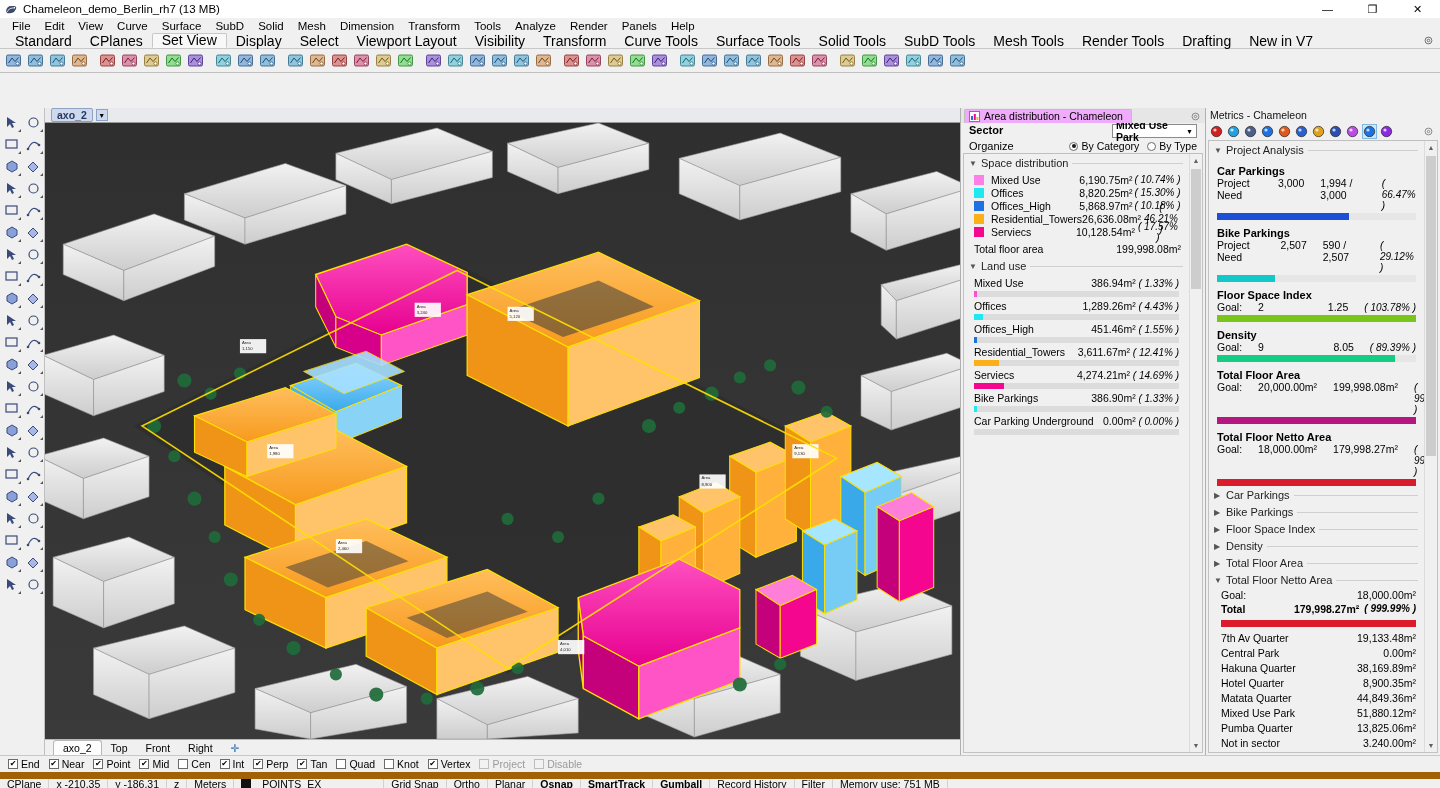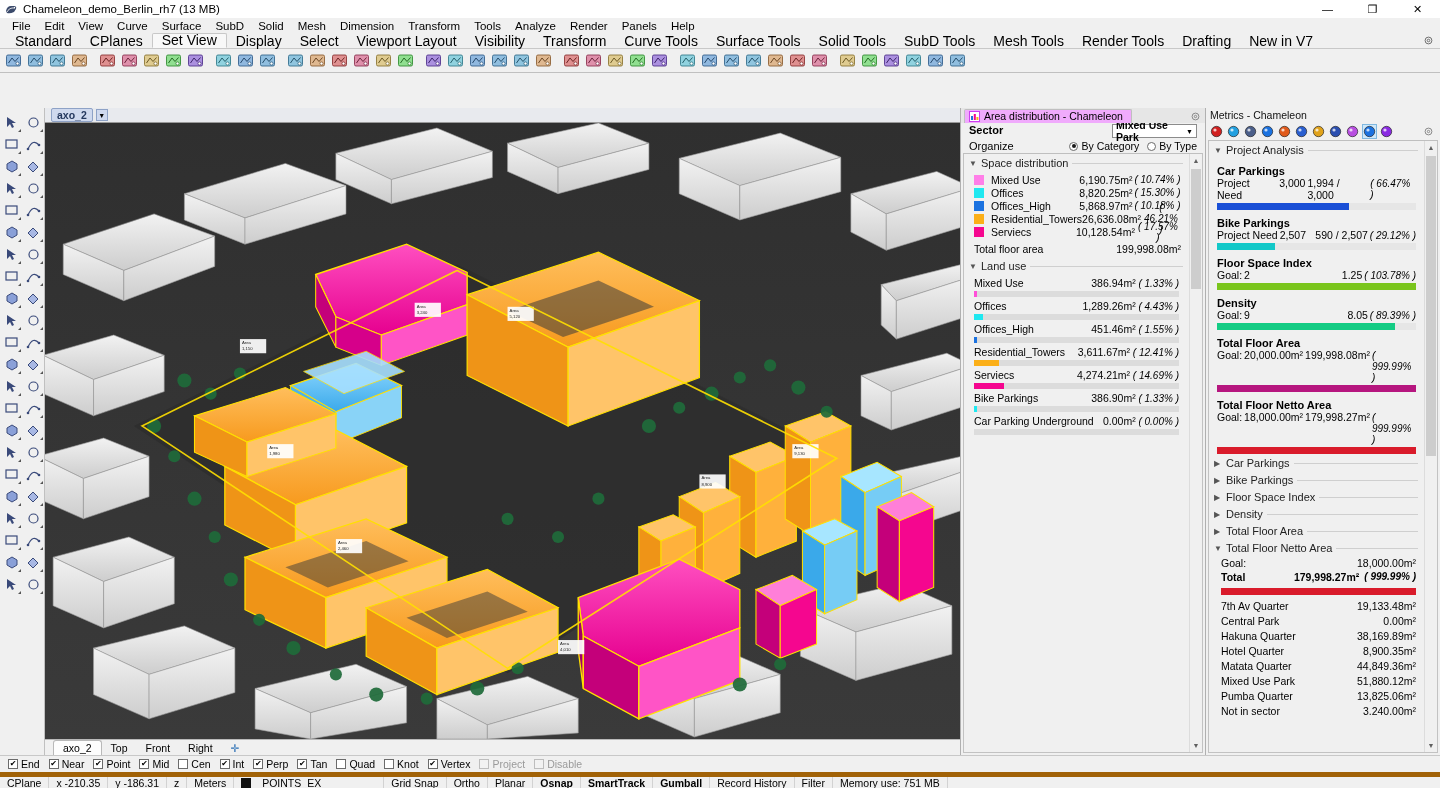--- a/index.html
+++ b/index.html
@@ -118,40 +118,40 @@
   .lu { padding:3px 10px 0 10px; }
   .lu-top { display:flex; align-items:baseline; font-size:10.5px; }
   .lu-top .n { }
   .lu-top .r { margin-left:auto; }
   .bar { height:6px; background:#dcdcdc; margin-top:2px; }
   .bar > i { display:block; height:100%; }
 
   
   .m-block { padding:2px 8px 0 8px; }
   .m-h { font-weight:bold; font-size:11px; padding-top:5px; }
-  .m-line { display:flex; align-items:baseline; font-size:10.5px; gap:2px; }
+  .m-line { display:flex; align-items:baseline; font-size:10.5px; gap:16px; }
   .m-line .sp { margin-left:auto; }
   .m-bar { height:7px; background:#e6e6e6; margin-top:2px; }
   .m-bar > i { display:block; height:100%; }
   .qrow { display:flex; font-size:10.5px; padding:0 8px 0 12px; line-height:15px; }
   .qrow .qv { margin-left:auto; }
   .sub-kv { display:flex; font-size:10.5px; padding:0 8px 0 12px; line-height:14px; }
   .sub-kv .v { margin-left:auto; }
   .sub-kv.bold { font-weight:bold; }
 
   
   .osnap { position:absolute; left:0; right:0; bottom:16px; height:17px; background:#f0f0f0;
            display:flex; align-items:center; padding-left:8px; border-top:1px solid #c8c8c8; }
   .cbx { display:inline-flex; align-items:center; gap:3px; margin-right:9px; font-size:10.5px; }
   .cbx .bx { width:10px; height:10px; border:1px solid #6b6b6b; background:#fff; display:inline-flex; align-items:center; justify-content:center; font-size:8px; line-height:8px; }
   .cbx.dis { color:#9a9a9a; }
   .cbx.dis .bx { border-color:#bdbdbd; background:#f2f2f2; }
 
   .statusbar { position:absolute; left:0; right:0; bottom:0; height:16px; background:#f0f0f0;
-               display:flex; align-items:stretch; border-top:5px solid #a16207; font-size:10.5px; }
+               display:flex; align-items:stretch; border-top:7px solid #a16207; font-size:10.5px; }
   .sb { display:flex; align-items:center; padding:0 7px; border-right:1px solid #d2d2d2; white-space:nowrap; }
   .sb.b { font-weight:bold; }
   .sb.swatch { gap:5px; }
   .sb .chip { width:10px; height:10px; background:#111; }
 
   svg { shape-rendering:geometricPrecision; }
 </style>
 </head>
 <body>
 

